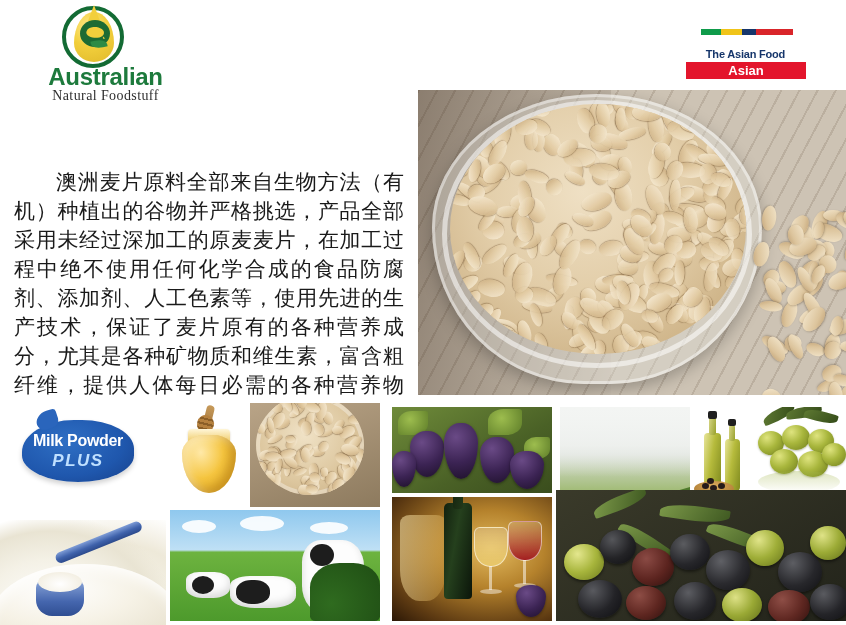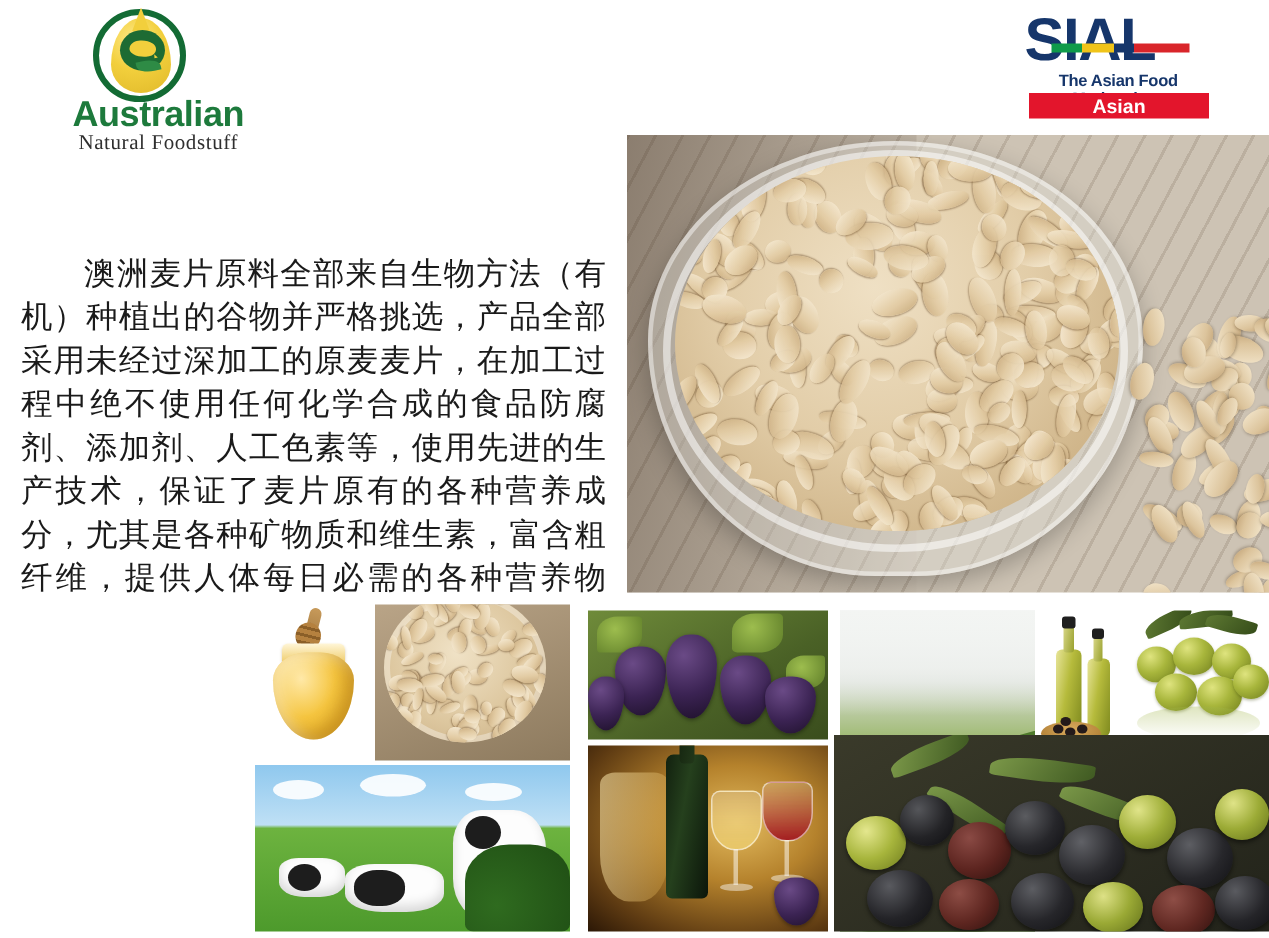--- a/index.html
+++ b/index.html
@@ -308,21 +308,20 @@
         <path d="M3.5 8.4 C4.4 5.6 7.2 4.2 10.4 4.0 C13.6 3.8 16.6 4.4 18.8 6.0 C20.8 7.4 21.6 9.6 20.6 11.6 C19.6 13.6 17.2 14.6 14.4 14.8 C11.6 15.0 8.4 14.6 6.0 13.2 C3.8 11.9 2.8 10.3 3.5 8.4 Z" fill="#f2cf3c"></path>
         <path d="M19.8 13.2 L22.2 15.4 L20.0 15.8 Z" fill="#f2cf3c"></path>
       </svg>
       <div id="anf-leaf"></div>
     </div>
     <div id="anf-word">Australian</div>
     <div id="anf-sub">Natural Foodstuff</div>
   </div>
 
   <div id="sial-logo">
-    <div id="sial-word">SIAL</div>
     <div id="sial-bar"></div>
     <div id="sial-tag">The Asian Food Marketplace</div>
     <div id="sial-china">Asian</div>
   </div>
 
   <div id="body-text">澳洲麦片原料全部来自生物方法（有机）种植出的谷物并严格挑选，产品全部采用未经过深加工的原麦麦片，在加工过程中绝不使用任何化学合成的食品防腐剂、添加剂、人工色素等，使用先进的生产技术，保证了麦片原有的各种营养成分，尤其是各种矿物质和维生素，富含粗纤维，提供人体每日必需的各种营养物质，营养均衡，口味淳正，是追求健康人士的首选。</div>
 
   <div id="hero">
     <div class="wood"></div>
     <div id="bowl">
@@ -645,20 +644,33 @@
         <div class="spill" style="width: 16.7332px; height: 12.4656px; left: 93.5854px; top: 2.7674px; transform: rotate(50.77deg);"></div>
         <div class="spill" style="width: 23.463px; height: 10.2598px; left: 10.8489px; top: 90.5134px; transform: rotate(187.297deg);"></div>
         <div class="spill" style="width: 17.2988px; height: 10.0452px; left: 62.3307px; top: 15.4123px; transform: rotate(284.902deg);"></div>
         <div class="spill" style="width: 20.0424px; height: 15.7456px; left: 38.1594px; top: 16.7616px; transform: rotate(85.2878deg);"></div>
         <div class="spill" style="width: 27.5227px; height: 16.8711px; left: 51.7697px; top: 100.873px; transform: rotate(311.187deg);"></div>
       </div>
   </div>
 
   <div id="collage">
 
+    <div class="tile" id="milk-panel">
+      <div id="milk-badge-shadow"></div>
+      <div id="milk-badge">
+        <div id="milk-l1">Milk Powder</div>
+        <div id="milk-l2">PLUS</div>
+      </div>
+      <div id="powder">
+        <div id="powder-mound"></div>
+        <div id="scoop-handle"></div>
+        <div id="scoop-cup"></div>
+        <div id="scoop-fill"></div>
+      </div>
+    </div>
 
     <div class="tile" id="honey-tile">
       <div id="honey-dipper"></div>
       <div id="honey-dipper-head"></div>
       <div id="honey-drip"></div>
       <div id="honey-neck"></div>
       <div id="honey-jar"></div>
     </div>
 
     <div class="tile" id="oats-tile">

